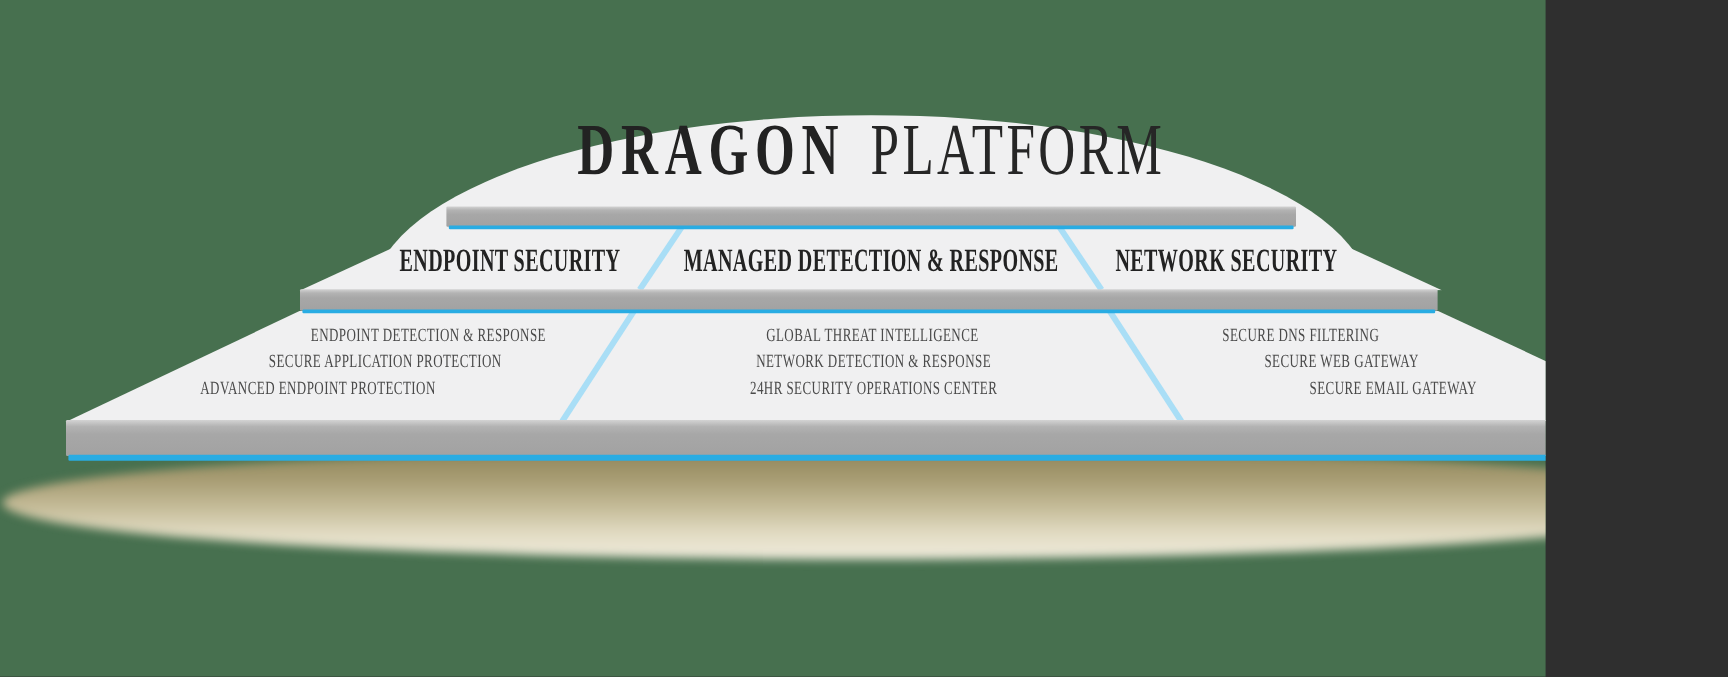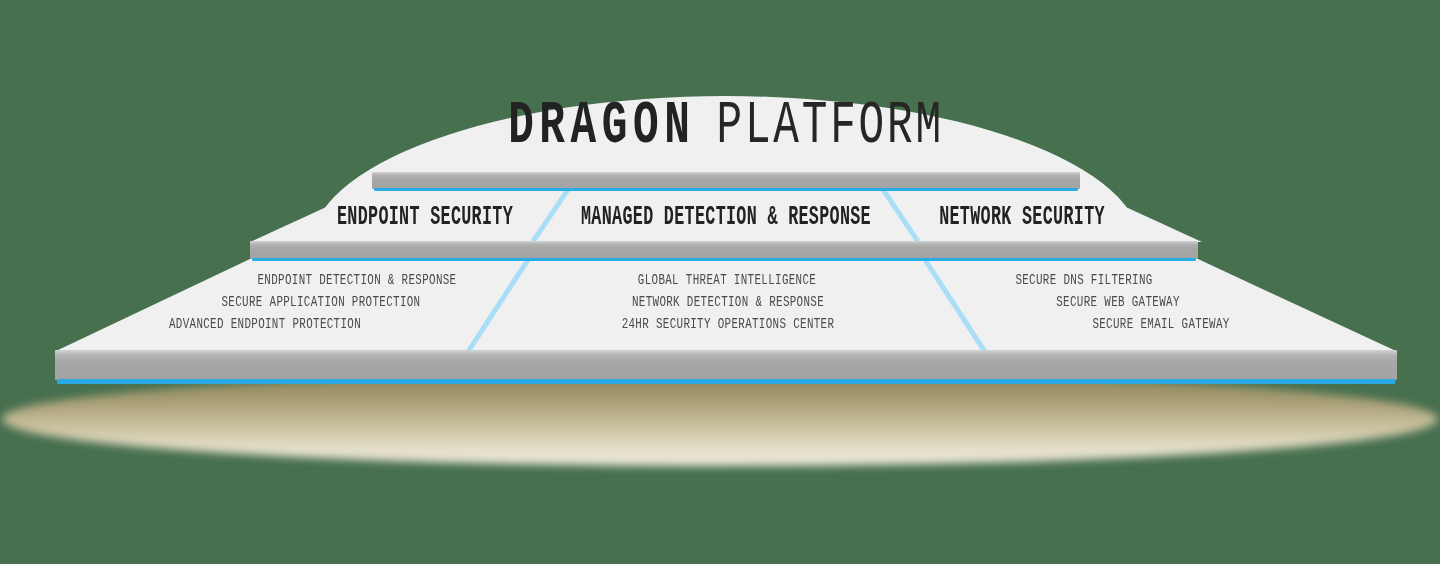--- a/index.html
+++ b/index.html
@@ -1,19 +1,19 @@
 <!DOCTYPE html>
 <html style="--background_green: #47704f; --face_gray: #f0f0f1; --slab_gray: #a7a7a7; --accent_blue: #29ace3; --divider_blue: #a9def6; --shadow_tan: #b5aa80; --text_dark: #222222; --text_item: #4a4a4a;"><head>
 <meta charset="utf-8">
 <style>
   html,body{margin:0;padding:0;background:#2f2f2f;}
   #stage{
-    position:relative;width:1440px;height:564px;overflow:hidden;
+    position:relative;width:1288px;height:564px;overflow:hidden;
     background:var(--background_green,#47704f);
-    font-family:Liberation Mono, monospace;
+    font-family:Liberation Serif, serif;
   }
   
   .shadow{
     position:absolute;left:2px;top:372px;width:1436px;height:94px;
     border-radius:50% / 50%;
     background:linear-gradient(180deg,#8d8255 0%,#a89d74 30%,#c6bd9a 55%,#e2dcc4 78%,#efebdc 100%);
     filter:blur(4px);
   }
   
   .dome{

